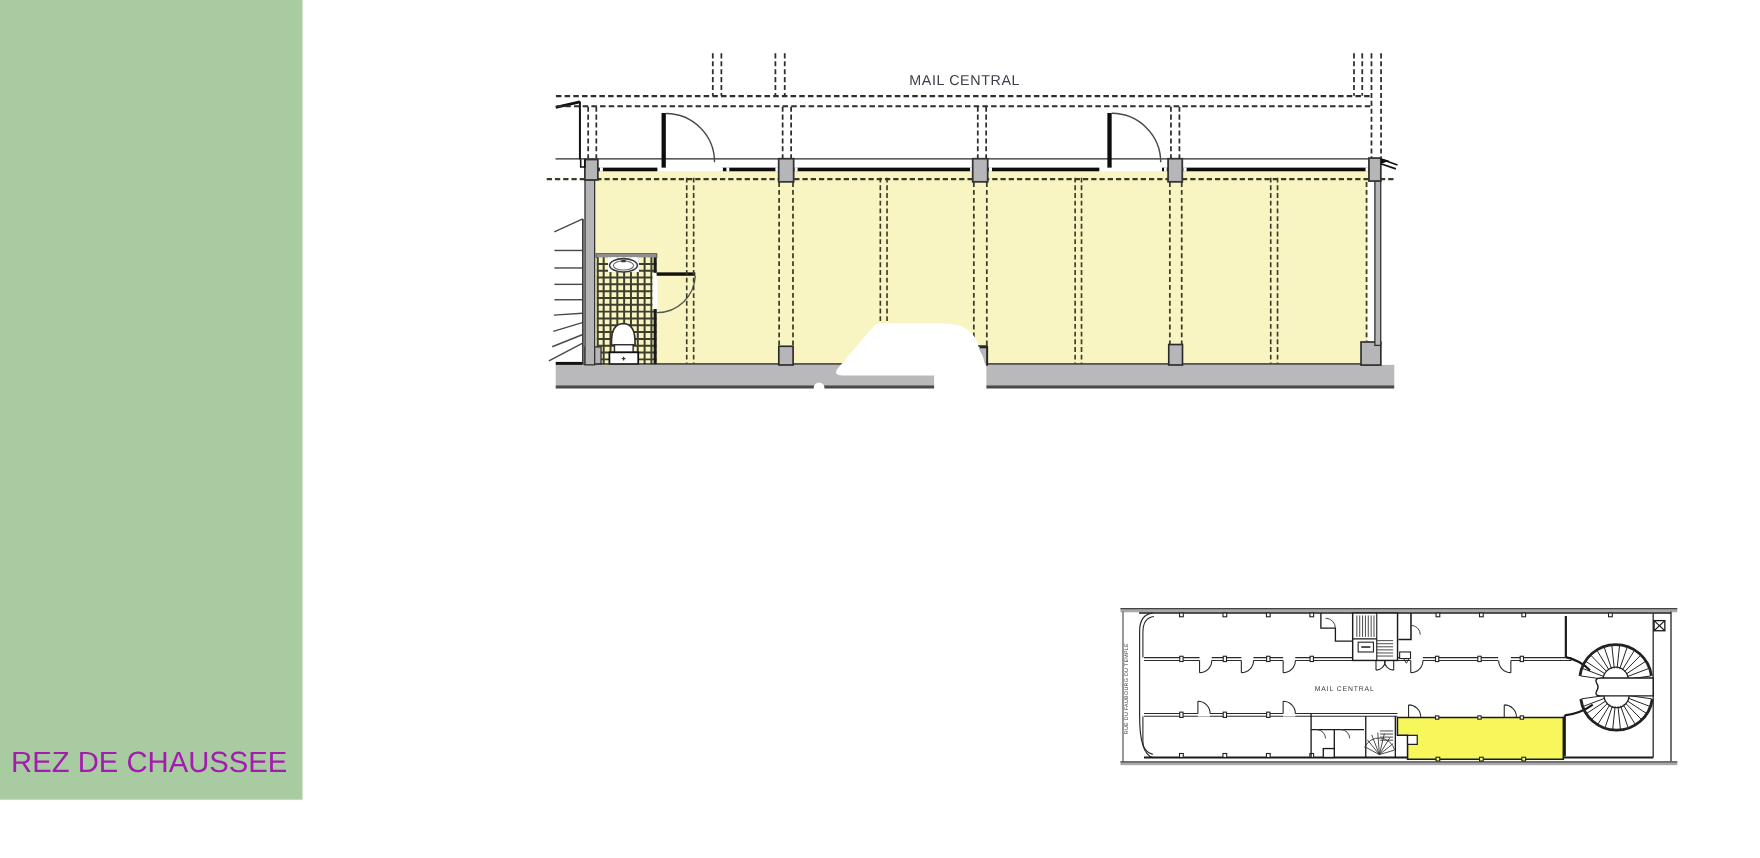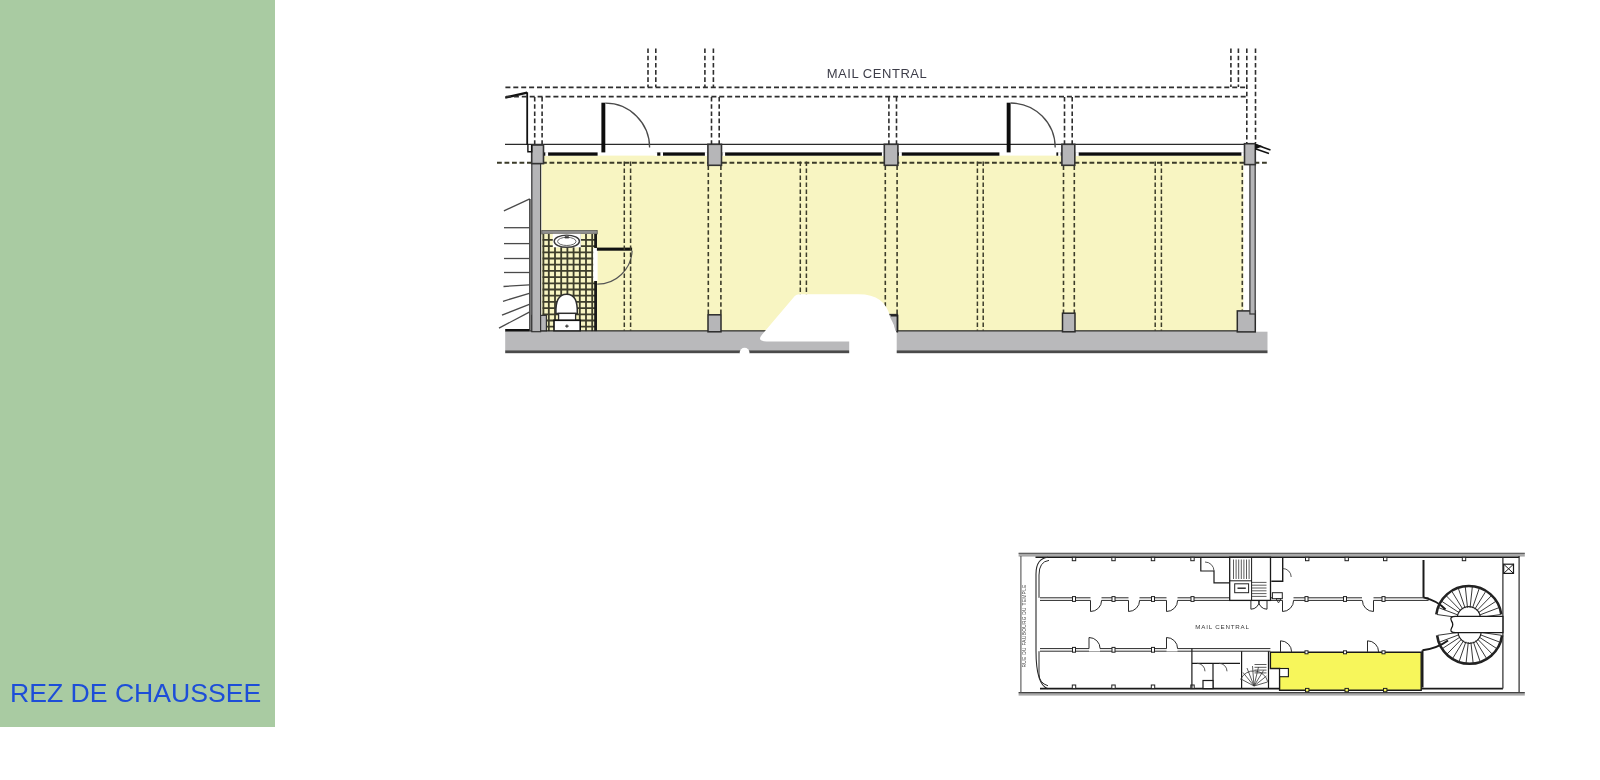--- a/index.html
+++ b/index.html
@@ -1,18 +1,18 @@
 <!DOCTYPE html>
 <html><head>
 <meta charset="utf-8">
 <style>
 html,body{margin:0;padding:0;width:1600px;height:780px;background:#ffffff;overflow:hidden}
 body{font-family:"Liberation Sans",sans-serif;position:relative}
 #panel{position:absolute;left:0;top:0;width:275px;height:727px;background:#a9cba2}
-#panel span{position:absolute;left:10px;top:678px;font-size:26.6px;color:#1d4ed8;letter-spacing:0px;white-space:nowrap}
+#panel span{position:absolute;left:10px;top:678px;font-size:26.6px;color:#a21caf;letter-spacing:0px;white-space:nowrap}
 svg{position:absolute;left:0;top:0}
 </style>
 </head>
 <body>
 
 <div id="panel">
 
 <span>REZ DE CHAUSSEE</span>
 </div>
 <svg width="1600" height="780" viewBox="0 0 1600 780">

